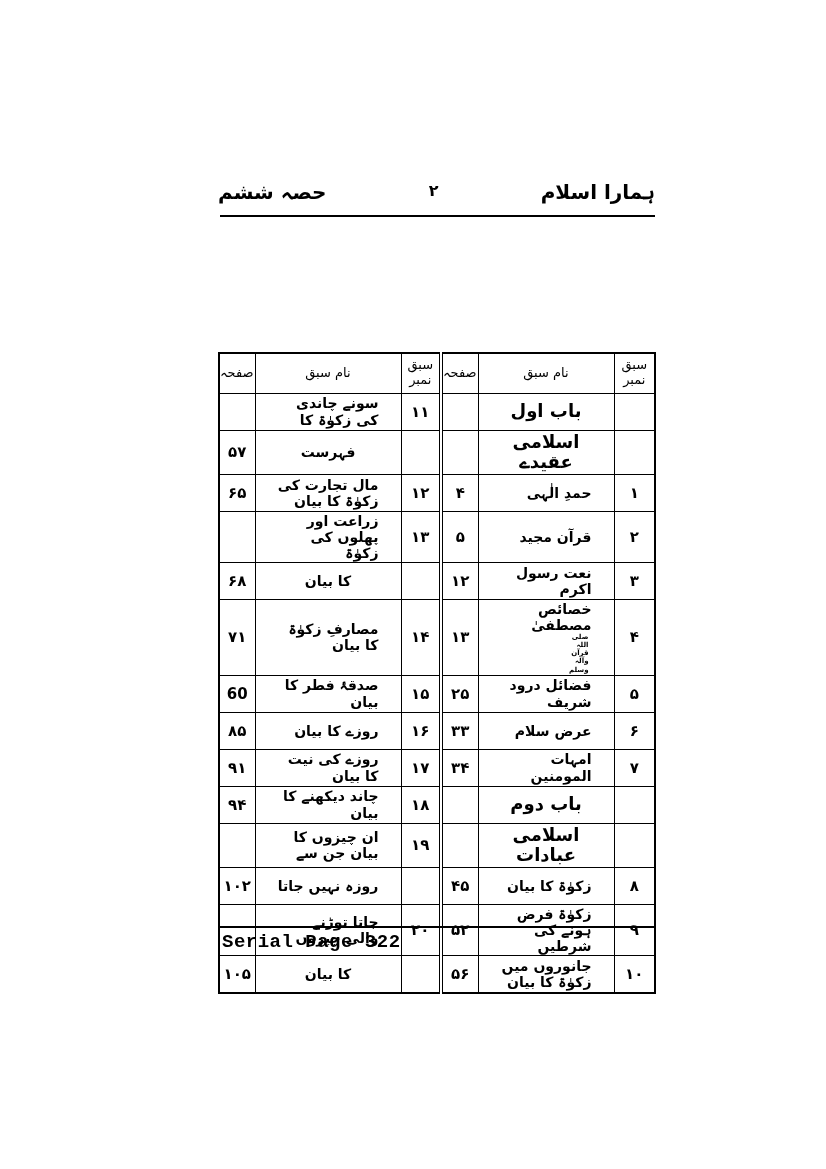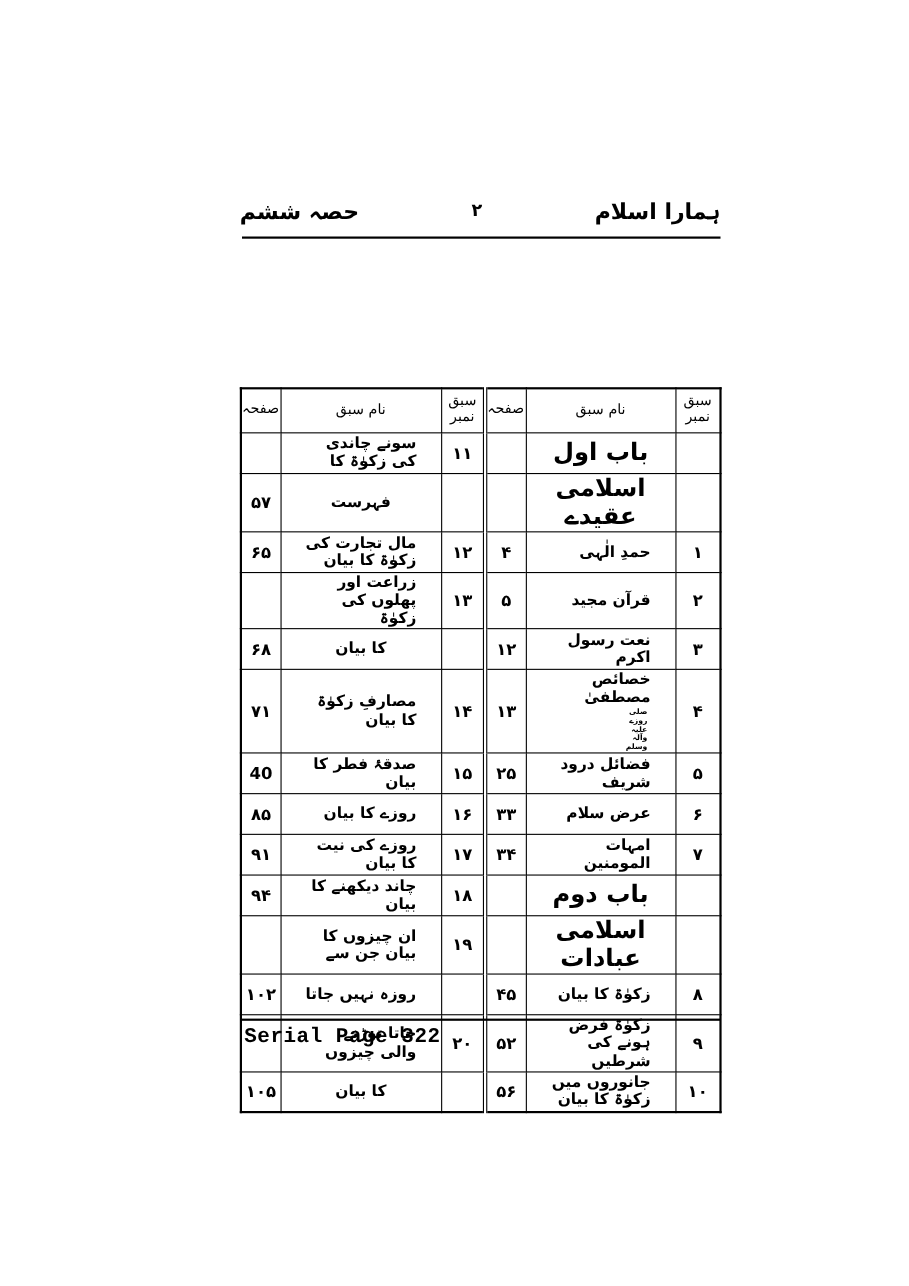--- a/index.html
+++ b/index.html
@@ -43,21 +43,21 @@
   }
   .toc th, .toc td { border:1px solid #000; vertical-align:middle; overflow:hidden; }
   .toc thead tr { height:40px; }
   .toc tbody tr { height:37px; }
   .toc th { font-size:13px; font-weight:normal; text-align:center; line-height:1.15; padding:1px; }
   td.c-no, td.c-page { text-align:center; font-size:15px; font-weight:bold; }
   td.c-name {
     font-size:14px; font-weight:bold; text-align:right;
     padding:1px 22px; line-height:1.15;
   }
-  td.c-name.heading { text-align:center; font-size:22px; }
+  td.c-name.heading { text-align:center; font-size:18px; }
   td.c-name.cont { text-align:center; }
   .gdiv { border-left:4px double #000 !important; }
   .honorific {
     display:inline-block; font-size:7px; font-weight:bold;
     max-width:28px; line-height:1.15; margin:0 3px;
     vertical-align:middle; white-space:normal;
   }
 
   
   .foot-rule {
@@ -138,33 +138,33 @@
         <tr>
           <td class="c-no">۳</td>
           <td class="c-name">نعت رسول اکرم</td>
           <td class="c-page gdiv">۱۲</td>
           <td class="c-no"></td>
           <td class="c-name cont">کا بیان</td>
           <td class="c-page">۶۸</td>
         </tr>
         <tr>
           <td class="c-no">۴</td>
-          <td class="c-name">خصائص مصطفیٰ<span class="honorific">صلی روزے علیہ وآلہ وسلم</span></td>
+          <td class="c-name">خصائص مصطفیٰ<span class="honorific">صلی اللہ قرآن وآلہ وسلم</span></td>
           <td class="c-page gdiv">۱۳</td>
           <td class="c-no">۱۴</td>
           <td class="c-name">مصارفِ زکوٰۃ کا بیان</td>
           <td class="c-page">۷۱</td>
         </tr>
         <tr>
           <td class="c-no">۵</td>
           <td class="c-name">فضائل درود شریف</td>
           <td class="c-page gdiv">۲۵</td>
           <td class="c-no">۱۵</td>
           <td class="c-name">صدقۂ فطر کا بیان</td>
-          <td class="c-page">40</td>
+          <td class="c-page">60</td>
         </tr>
         <tr>
           <td class="c-no">۶</td>
           <td class="c-name">عرض سلام</td>
           <td class="c-page gdiv">۳۳</td>
           <td class="c-no">۱۶</td>
           <td class="c-name">روزے کا بیان</td>
           <td class="c-page">۸۵</td>
         </tr>
         <tr>

